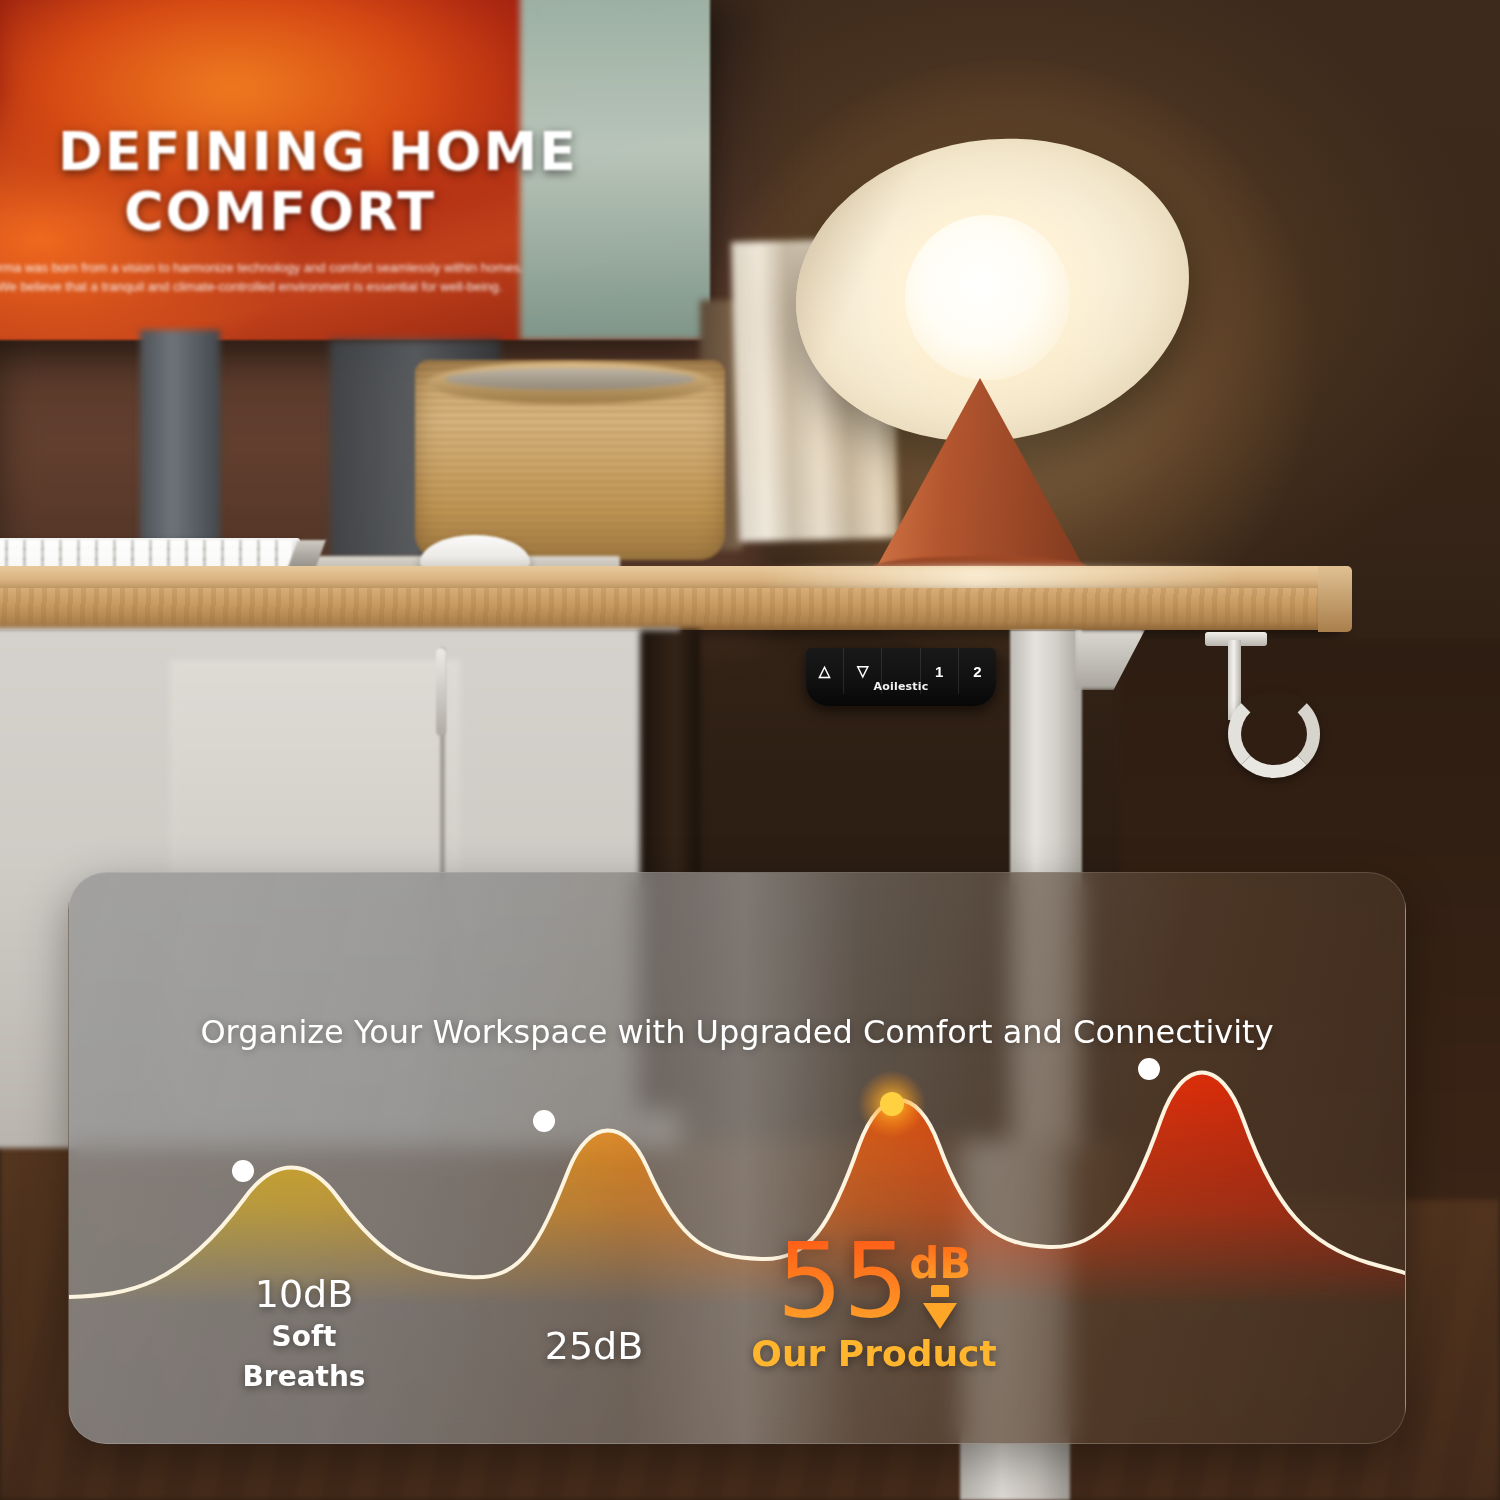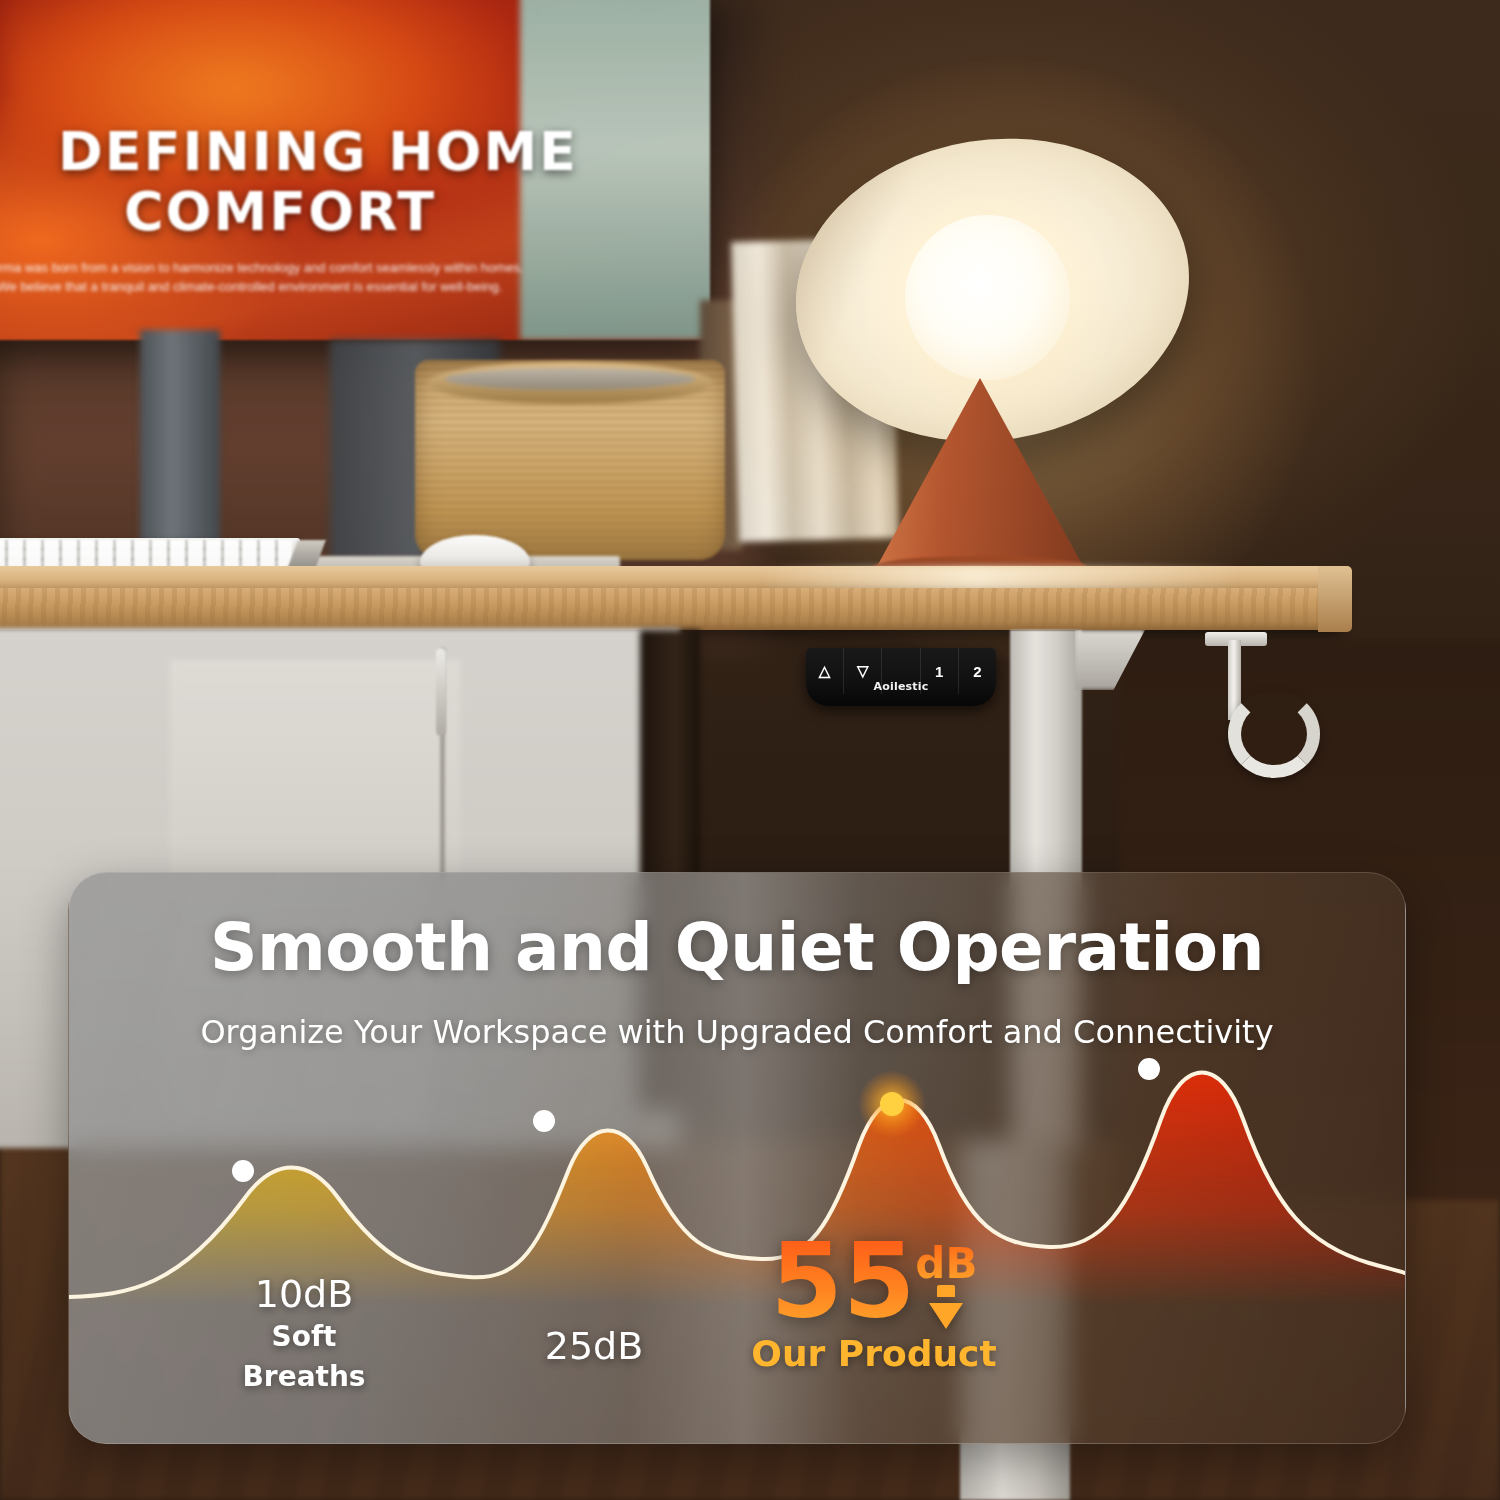--- a/index.html
+++ b/index.html
@@ -352,21 +352,21 @@
   .lab .nm{font-size:28px;font-weight:700;line-height:40px;}
 
   .lab1{left:110px;top:0;width:250px;}
   .lab2{left:390px;top:52px;width:270px;}
   .lab4{left:960px;top:0;width:250px;}
 
   
   .hilite{position:absolute;left:640px;top:-38px;width:330px;text-align:center;}
   .hl-row{display:flex;align-items:flex-start;justify-content:center;}
   .hl-num{
-    font-size:104px;font-weight:700;line-height:96px;
+    font-size:104px;font-weight:400;line-height:96px;
     font-family:"DejaVu Sans", sans-serif;
     background:linear-gradient(180deg,#ff5a17 0%,#ff7a1e 45%,#ffa32a 100%);
     -webkit-background-clip:text;background-clip:text;color:transparent;
     text-shadow:none;filter:drop-shadow(0 3px 8px rgba(0,0,0,.35));
   }
   .hl-sub{
     display:flex;flex-direction:column;align-items:center;margin-top:10px;
   }
   .hl-db{
     font-size:42px;font-weight:700;line-height:42px;
@@ -456,21 +456,20 @@
     <div class="ctrl-brand">Aoilestic</div>
 
     <div class="hook-mount"></div>
     <div class="hook-stem"></div>
     <div class="hook-curve"></div>
   </div>
 
   <div class="card">
     <div class="card-sheen"></div>
 
-    <div class="headline">Smooth and Quiet Operation</div>
     <div class="subhead">Organize Your Workspace with Upgraded Comfort and Connectivity</div>
 
     <div class="wave-wrap">
       <svg width="1336" height="256" viewBox="0 0 1336 256">
         <defs>
           <linearGradient id="waveFill" x1="0" y1="0" x2="1" y2="0">
             <stop offset="0%" stop-color="#d9b714"></stop>
             <stop offset="18%" stop-color="#e8b212"></stop>
             <stop offset="38%" stop-color="#f2900f"></stop>
             <stop offset="58%" stop-color="#f4600c"></stop>

